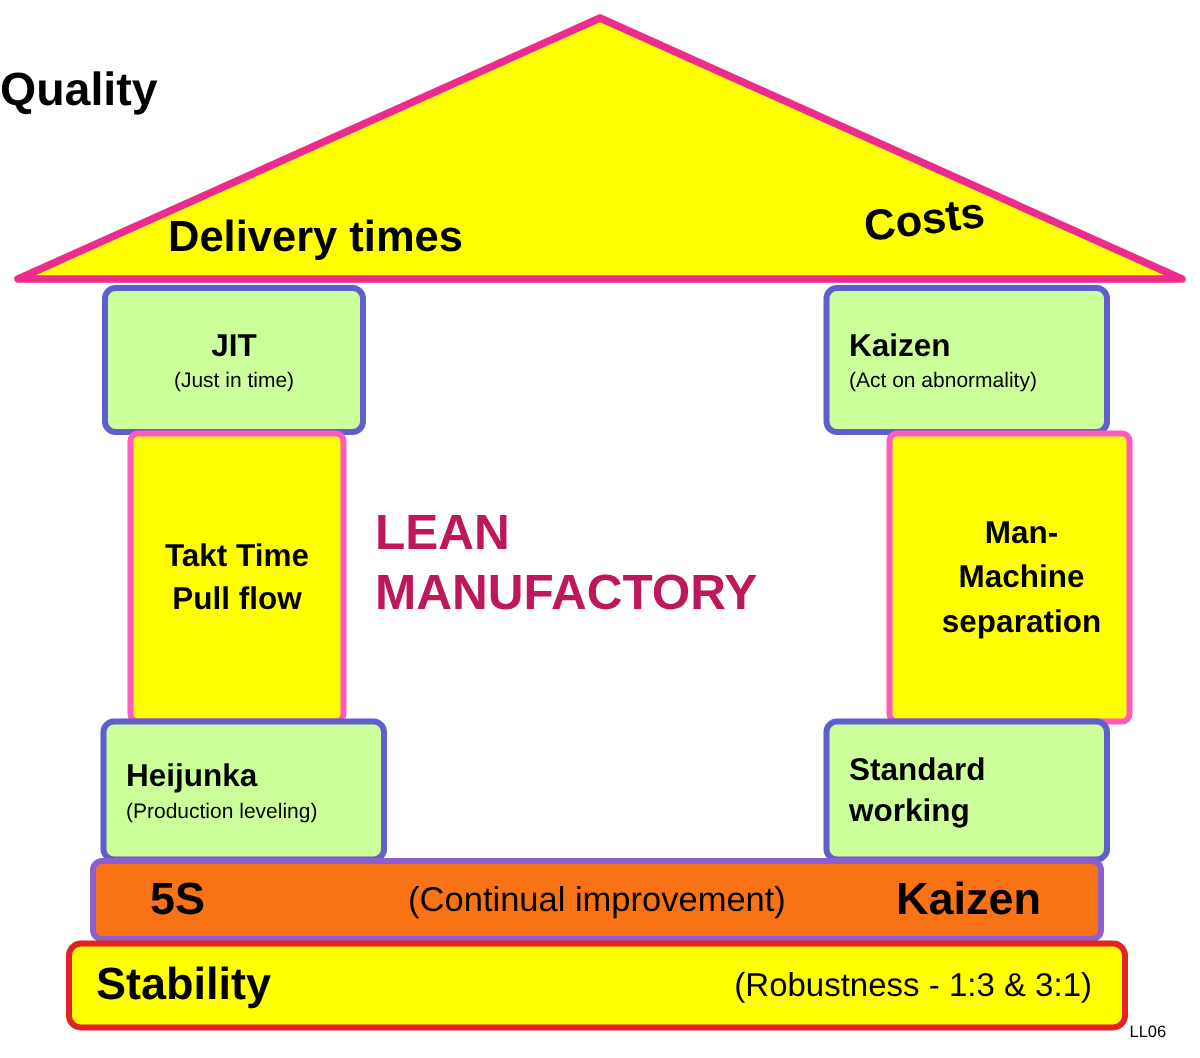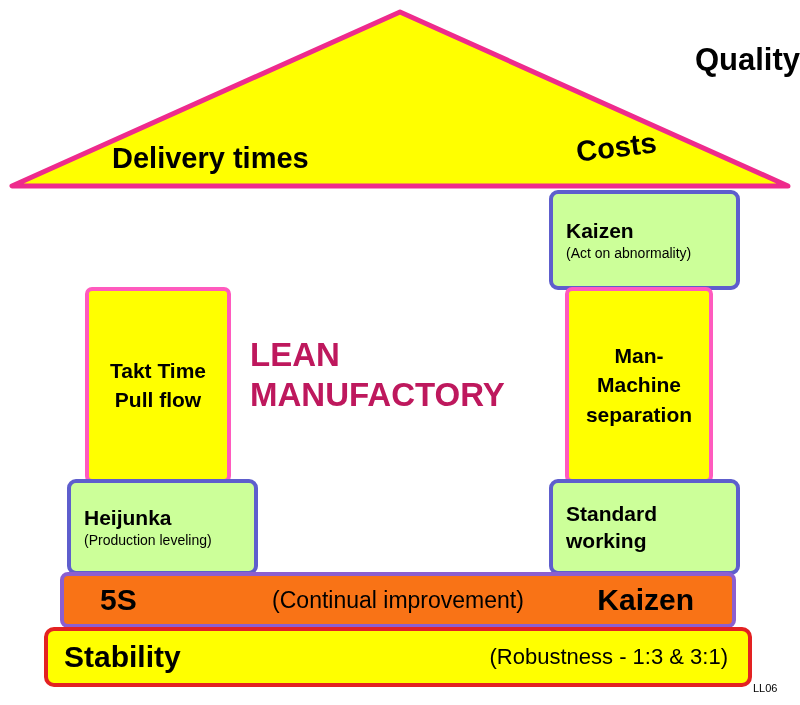--- a/index.html
+++ b/index.html
@@ -2,39 +2,39 @@
 <html><head>
 <meta charset="utf-8">
 <style>
   html, body { margin: 0; padding: 0; }
   body { font-family: "Liberation Sans", sans-serif; background: #ffffff; }
   .canvas { position: relative; width: 800px; height: 705px; background: #ffffff; overflow: hidden; }
 
   .roof-svg { position: absolute; left: 0; top: 0; }
 
   .roof-label { position: absolute; font-weight: bold; color: #000; white-space: nowrap; }
-  .lbl-quality  { left: 0; right: 0; top: 42px; text-align: right; font-size: 31px; }
+  .lbl-quality  { left: 0; right: 0; top: 42px; text-align: left; font-size: 31px; }
   .lbl-delivery { left: 112px; top: 142px; font-size: 29px; }
   .lbl-costs    { left: 576px; top: 131px; font-size: 29px; transform: rotate(-7deg); }
 
   .box { position: absolute; display: flex; flex-direction: column; justify-content: center; color: #000; }
   .green-box  { background: #ccff99; border: 4px solid #5e5ecd; border-radius: 9px; }
   .yellow-box { background: #ffff00; border: 4px solid #ff5abe; border-radius: 7px; }
   .centered { align-items: center; text-align: center; }
   .left-pad { padding-left: 13px; align-items: flex-start; text-align: left; }
 
   .box-title { font-weight: bold; font-size: 21px; line-height: 1.3; }
   .box-sub   { font-size: 14px; line-height: 1.35; }
   .pillar-text { font-weight: bold; font-size: 21px; line-height: 1.4; }
 
   .jit-box        { left: 68px;  top: 190px; width: 168px; height: 92px; }
   .takt-box       { left: 85px;  top: 287px; width: 138px; height: 188px; }
   .heijunka-box   { left: 67px;  top: 479px; width: 170px; height: 88px; }
   .jidoka-box     { left: 549px; top: 190px; width: 170px; height: 92px; }
-  .manmachine-box { left: 565px; top: 287px; width: 140px; height: 188px; }
+  .manmachine-box { left: 591px; top: 287px; width: 140px; height: 188px; padding-left: 16px; }
   .standard-box   { left: 549px; top: 479px; width: 170px; height: 88px; }
 
   .center-title { position: absolute; left: 250px; top: 335px; width: 300px; text-align: left;
                   font-weight: bold; font-size: 33px; line-height: 1.2; color: #be185d; }
 
   .improve-bar { position: absolute; left: 60px; top: 572px; width: 668px; height: 48px;
                  background: #f97316; border: 4px solid #8c5fd0; border-radius: 8px; }
   .improve-left   { position: absolute; left: 36px; top: 50%; transform: translateY(-50%); font-weight: bold; font-size: 30px; }
   .improve-center { position: absolute; left: 0; right: 0; top: 50%; transform: translateY(-50%); text-align: center; font-size: 23px; }
   .improve-right  { position: absolute; right: 38px; top: 50%; transform: translateY(-50%); font-weight: bold; font-size: 30px; }
@@ -52,20 +52,24 @@
 <div class="canvas">
 
   <svg class="roof-svg" width="800" height="200" viewBox="0 0 800 200" aria-hidden="true">
     <polygon points="400,12 12,186 788,186" fill="#ffff00" stroke="#ee2b8c" stroke-width="5" stroke-linejoin="round"></polygon>
   </svg>
 
   <div class="roof-label lbl-quality">Quality</div>
   <div class="roof-label lbl-delivery">Delivery times</div>
   <div class="roof-label lbl-costs">Costs</div>
 
+  <div class="box green-box centered jit-box">
+    <div class="box-title">JIT</div>
+    <div class="box-sub">(Just in time)</div>
+  </div>
 
   <div class="box yellow-box centered takt-box">
     <div class="pillar-text">Takt Time</div>
     <div class="pillar-text">Pull flow</div>
   </div>
 
   <div class="box green-box left-pad heijunka-box">
     <div class="box-title">Heijunka</div>
     <div class="box-sub">(Production leveling)</div>
   </div>

